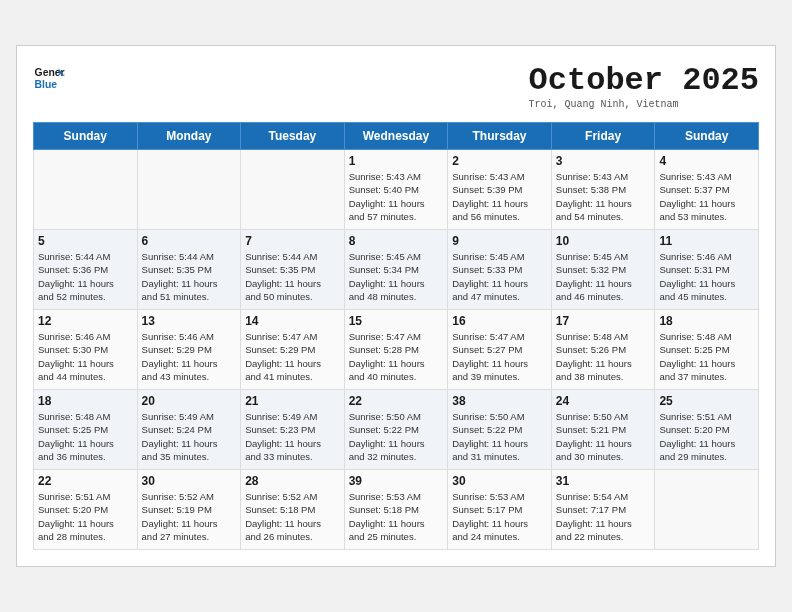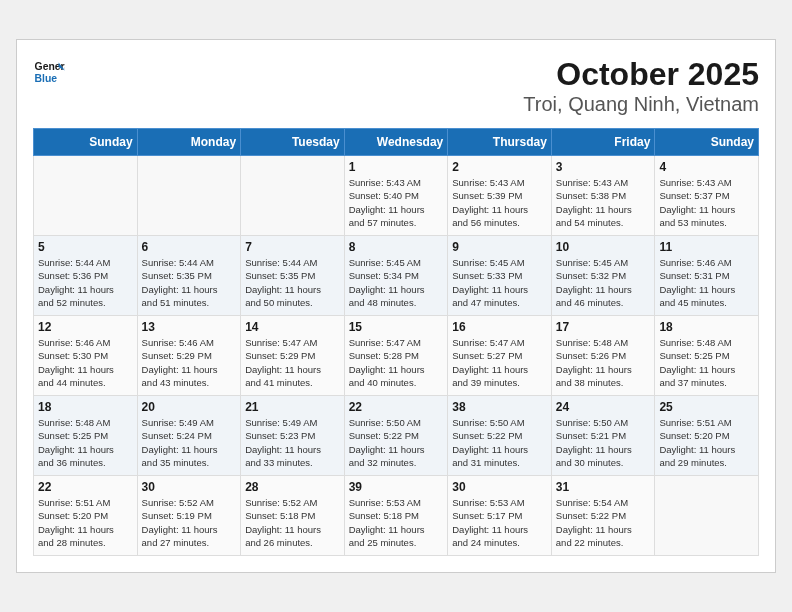--- a/index.html
+++ b/index.html
@@ -28,43 +28,44 @@
     .logo {
       display: flex;
       align-items: center;
       gap: 4px;
     }
     .logo-icon {
       width: 32px;
       height: 32px;
     }
     .title-block {
-      text-align: right;
+      text-align: left;
+      font-family: Liberation Mono, monospace;
     }
     .month-title {
       font-size: 32px;
       font-weight: bold;
       color: #1a1a1a;
     }
     .location {
-      font-size: 20px;
+      font-size: 10px;
       color: #555;
     }
     .calendar-table {
       width: 100%;
       border-collapse: collapse;
       table-layout: fixed;
     }
     .calendar-table thead tr th {
       background: #1a6eb5;
       color: white;
       font-size: 12px;
       font-weight: bold;
       padding: 6px 4px;
-      text-align: right;
+      text-align: center;
       border: 1px solid #4a8fd0;
       margin-left: 48px;
     }
     .calendar-table tbody tr td {
       border: 1px solid #ddd;
       vertical-align: top;
       padding: 4px 4px;
       font-size: 10px;
       color: #333;
       height: 80px;
@@ -341,21 +342,21 @@
           <td>
             <span class="day-number">30</span>
             <div class="day-info" style="white-space: pre-line;">Sunrise: 5:53 AM
 Sunset: 5:17 PM
 Daylight: 11 hours
 and 24 minutes.</div>
           </td>
           <td>
             <span class="day-number">31</span>
             <div class="day-info" style="white-space: pre-line;">Sunrise: 5:54 AM
-Sunset: 5:22 PM
+Sunset: 7:17 PM
 Daylight: 11 hours
 and 22 minutes.</div>
           </td>
           <td class="empty-cell"></td>
         </tr>
       </tbody>
   </table>
 </div>
 
 </body></html>

